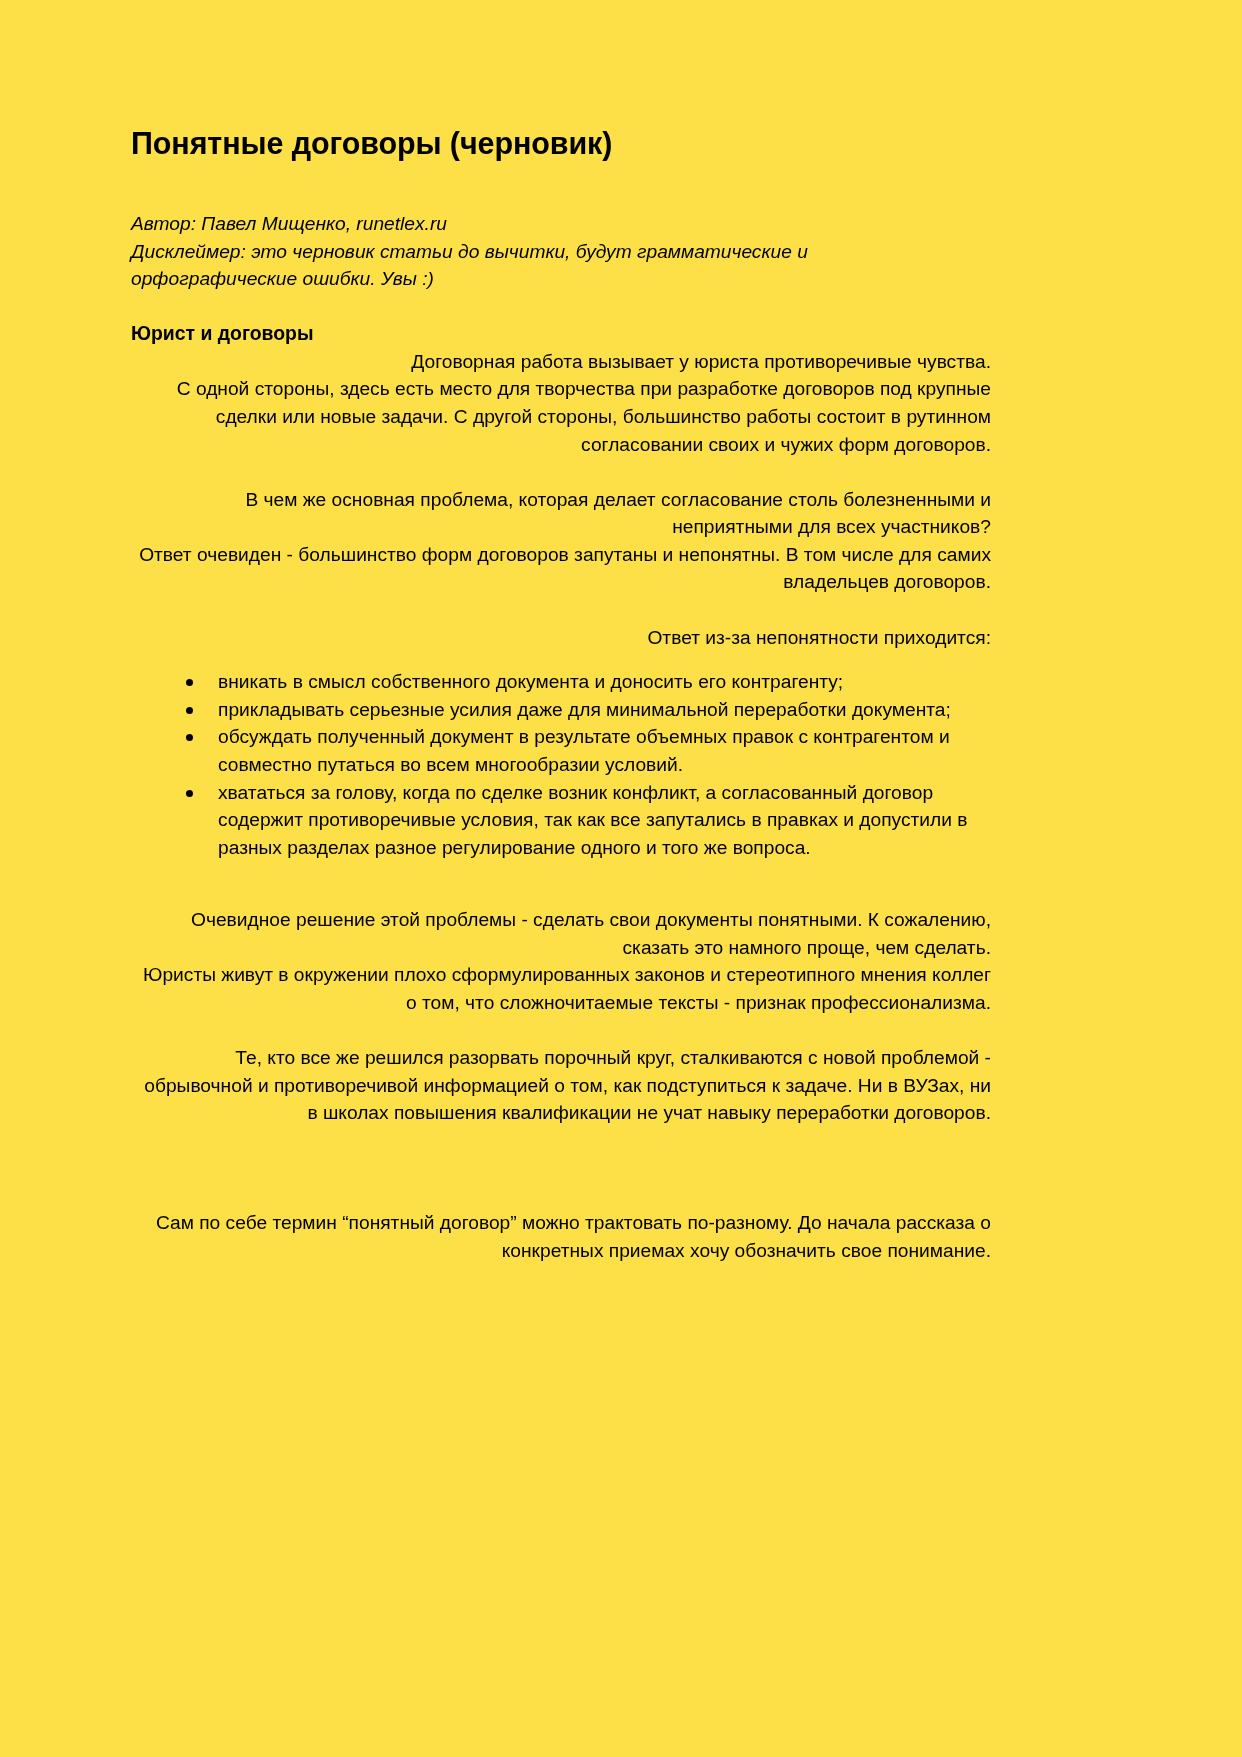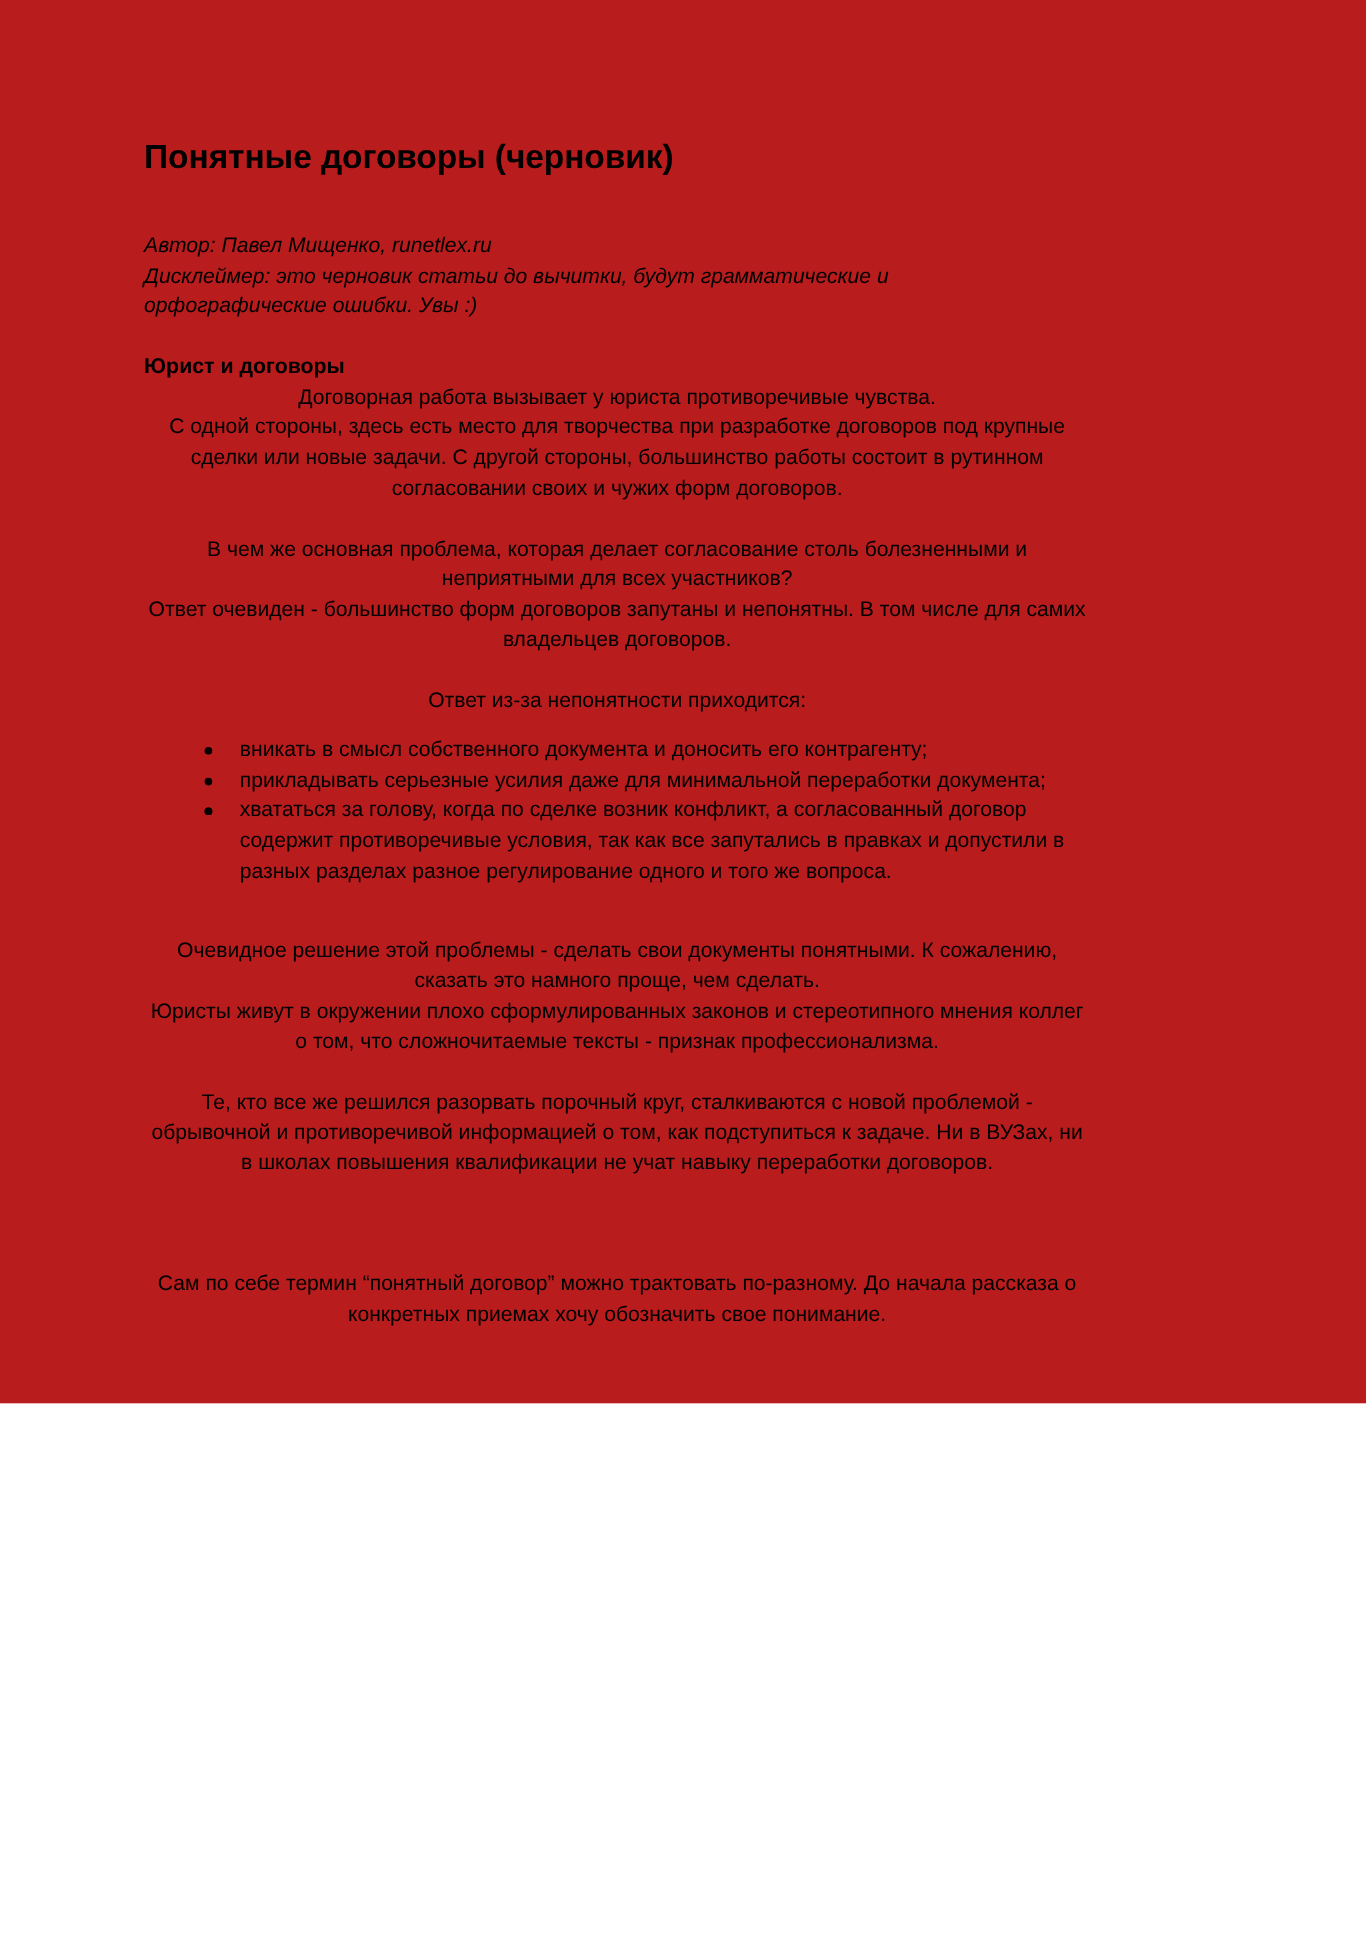--- a/index.html
+++ b/index.html
@@ -7,22 +7,22 @@
     padding: 0;
     background: #ffffff;
   }
   body {
     font-family: "Liberation Sans", sans-serif;
     color: #000000;
   }
   .page {
     position: relative;
     width: 1242px;
-    height: 1276px;
-    background: #b91c1c;
+    height: 1757px;
+    background: #fde047;
     box-sizing: border-box;
     overflow: hidden;
   }
   .content {
     position: absolute;
     left: 131px;
     top: 124px;
     width: 860px;
   }
   h1.doc-title {
@@ -44,21 +44,21 @@
   h2.section-heading {
     font-size: 19.4px;
     font-weight: bold;
     line-height: 27.5px;
     margin: 0;
   }
   p.para {
     font-size: 19.2px;
     line-height: 27.6px;
     margin: 0;
-    text-align: center;
+    text-align: right;
   }
   .spacer {
     height: 27.6px;
   }
   ul.bullets {
     margin: 17px;
     padding-left: 0;
     list-style: none;
   }
   ul.bullets li {
@@ -118,20 +118,21 @@
       <li>
         <span class="dot"></span>
         <span>вникать в смысл собственного документа и доносить его контрагенту;</span>
       </li>
       <li>
         <span class="dot"></span>
         <span>прикладывать серьезные усилия даже для минимальной переработки документа;</span>
       </li>
       <li>
         <span class="dot"></span>
+        <span>обсуждать полученный документ в результате объемных правок с контрагентом и совместно путаться во всем многообразии условий.</span>
       </li>
       <li>
         <span class="dot"></span>
         <span>хвататься за голову, когда по сделке возник конфликт, а согласованный договор содержит противоречивые условия, так как все запутались в правках и допустили в разных разделах разное регулирование одного и того же вопроса.</span>
       </li>
     </ul>
 
     <div class="spacer"></div>
 
     <p class="para">Очевидное решение этой проблемы - сделать свои документы понятными. К сожалению, сказать это намного проще, чем сделать.</p>

